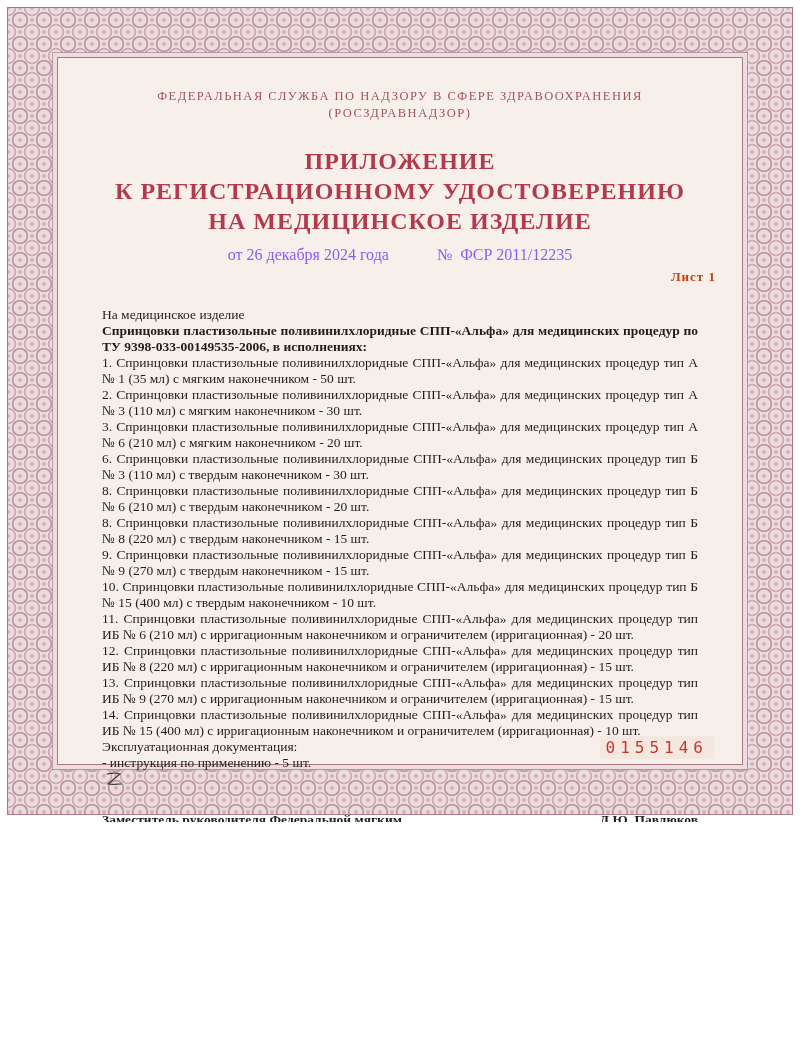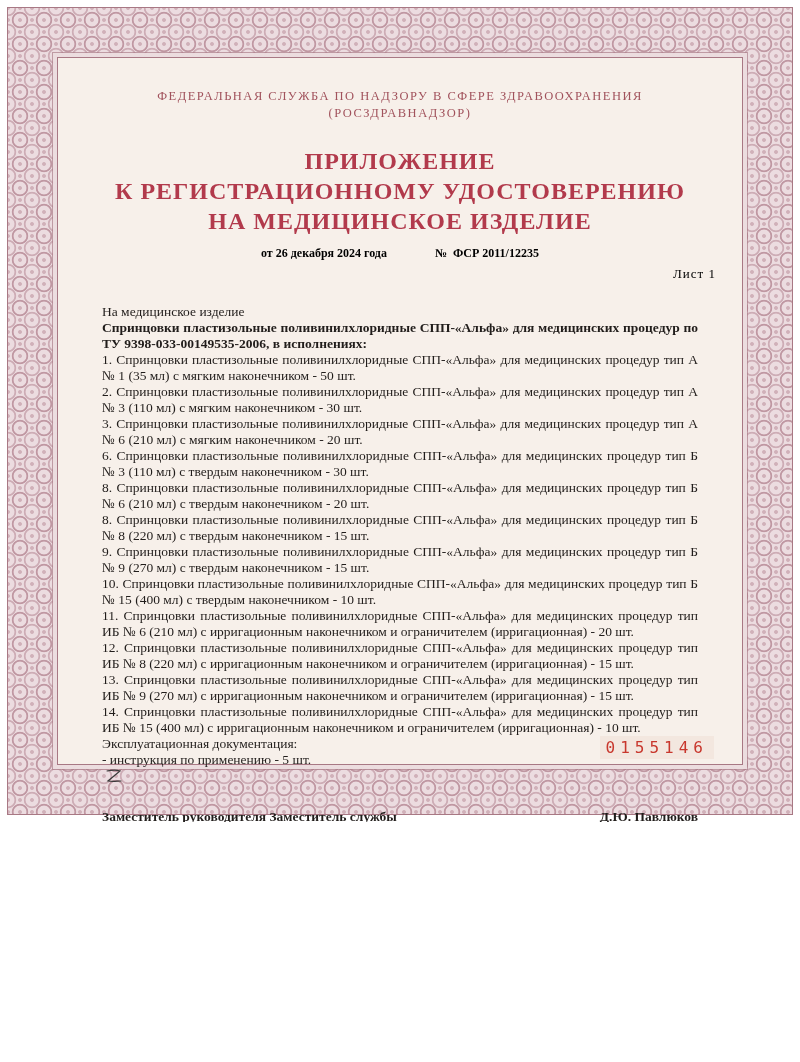--- a/index.html
+++ b/index.html
@@ -24,24 +24,24 @@
     position: absolute; inset: 57px;
     background: #f7f0ea;
     border: 1px solid #a87884;
     box-shadow: 0 0 0 4px rgba(238,224,227,.95), 0 0 0 5px rgba(168,120,132,.65);
   }
 
   .authority { margin-top: 30px; text-align: center; color: #a1525c; font-size: 12.5px; letter-spacing: 1.5px; line-height: 17px; }
 
   .title { margin-top: 24px; text-align: center; color: #b23a4c; font-weight: bold; font-size: 24px; line-height: 30px; letter-spacing: 1px; }
 
-  .meta-row { margin-top: 10px; display: flex; justify-content: center; align-items: baseline; gap: 48px; font-weight: bold; font-size: 12px; color: #000000; }
+  .meta-row { margin-top: 10px; display: flex; justify-content: center; align-items: baseline; gap: 48px; font-weight: normal; font-size: 16px; color: #8b5cf6; }
   .meta-row span { white-space: pre; }
 
-  .sheet { text-align: right; padding-right: 26px; font-weight: normal; font-size: 13px; margin-top: 5px; color: #000000; letter-spacing: 1px; }
+  .sheet { text-align: right; padding-right: 26px; font-weight: bold; font-size: 13px; margin-top: 5px; color: #c2410c; letter-spacing: 1px; }
 
   .content { margin-top: 22px; padding: 0 44px; font-size: 13.5px; line-height: 16px; color: #211d1b; text-align: justify; }
   .content p { margin: 0; }
   .content .bold-name { font-weight: bold; }
 
   .zmark { display: block; margin: 1px 0 0 2px; }
 
   .signer { position: relative; margin-top: 24px; padding: 0 44px; display: flex; justify-content: space-between; align-items: flex-end; font-weight: bold; font-size: 13.5px; line-height: 18px; color: #211d1b; z-index: 3; }
 
   .signature { position: absolute; left: 360px; top: 845px; width: 262px; height: 72px; z-index: 4; }
@@ -98,21 +98,21 @@
       <p>14. Спринцовки пластизольные поливинилхлоридные СПП-«Альфа» для медицинских процедур тип ИБ № 15 (400 мл) с ирригационным наконечником и ограничителем (ирригационная) - 10 шт.</p>
       <p>Эксплуатационная документация:</p>
       <p>- инструкция по применению - 5 шт.</p>
       <svg class="zmark" width="20" height="15" viewBox="0 0 20 15">
         <path d="M3,2 C8,1 13,1 16,2 L4,12 C9,13 13,12 17,12" fill="none" stroke="#3a3a3a" stroke-width="1.2" stroke-linecap="round"></path>
       </svg>
     </div>
 
     <div class="signer">
       <div>
-        <div>Заместитель руководителя Заместитель службы</div>
+        <div>Заместитель руководителя Федеральной мягким</div>
       </div>
       <div>Д.Ю. Павлюков</div>
     </div>
 
     <svg class="signature" viewBox="0 0 260 72">
       <path d="M6,50 C34,14 58,10 54,30 C50,50 76,50 96,34 C116,18 122,46 144,38 C160,32 164,18 184,26 C204,34 226,38 254,30" fill="none" stroke="#323a55" stroke-width="1.8" stroke-linecap="round"></path>
       <path d="M130,56 C162,48 204,52 250,44" fill="none" stroke="#323a55" stroke-width="1.2" stroke-linecap="round" opacity="0.85"></path>
     </svg>
 
     <svg class="stamp" viewBox="0 0 160 160">

